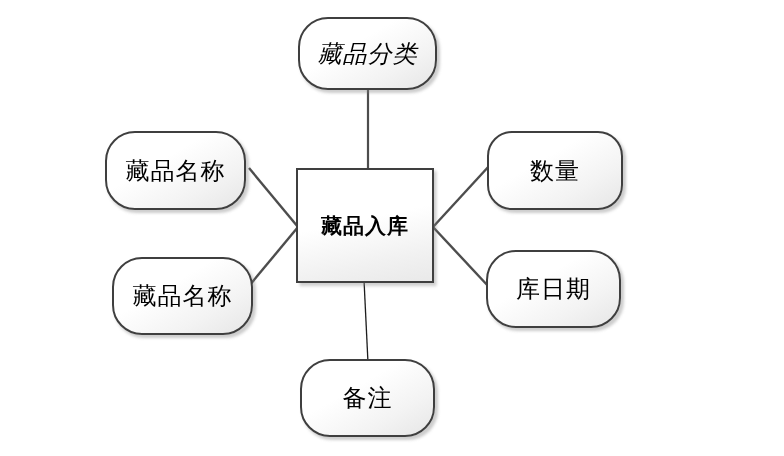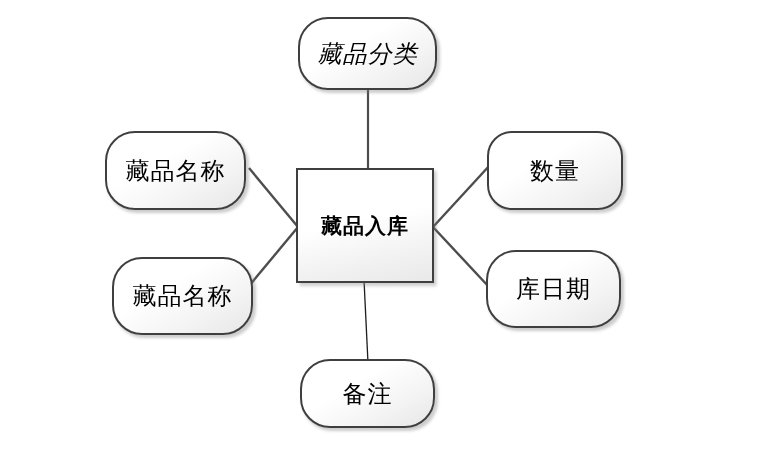--- a/index.html
+++ b/index.html
@@ -33,21 +33,21 @@
     color: #000000;
     font-size: 24px;
     letter-spacing: 1px;
     white-space: nowrap;
   }
   .node-category { left: 298px; top: 17px;  width: 139px; height: 73px; font-style: italic; }
   .node-name     { left: 105px; top: 131px; width: 141px; height: 79px; }
   .node-orderno  { left: 112px; top: 257px; width: 141px; height: 78px; }
   .node-quantity { left: 487px; top: 131px; width: 136px; height: 79px; border-radius: 25px; }
   .node-date     { left: 486px; top: 250px; width: 135px; height: 78px; }
-  .node-remark   { left: 300px; top: 359px; width: 135px; height: 69px; }
+  .node-remark   { left: 300px; top: 359px; width: 135px; height: 78px; }
   .entity {
     position: absolute;
     z-index: 2;
     left: 296px; top: 168px; width: 138px; height: 115px;
     display: flex;
     align-items: center;
     justify-content: center;
     border: 2.4px solid #3f3f3f;
     background: linear-gradient(168deg, #ffffff 45%, #f1f1f1 78%, #e9e9e9 100%);
     box-shadow: 2.5px 3px 3px rgba(130,130,130,0.40);

